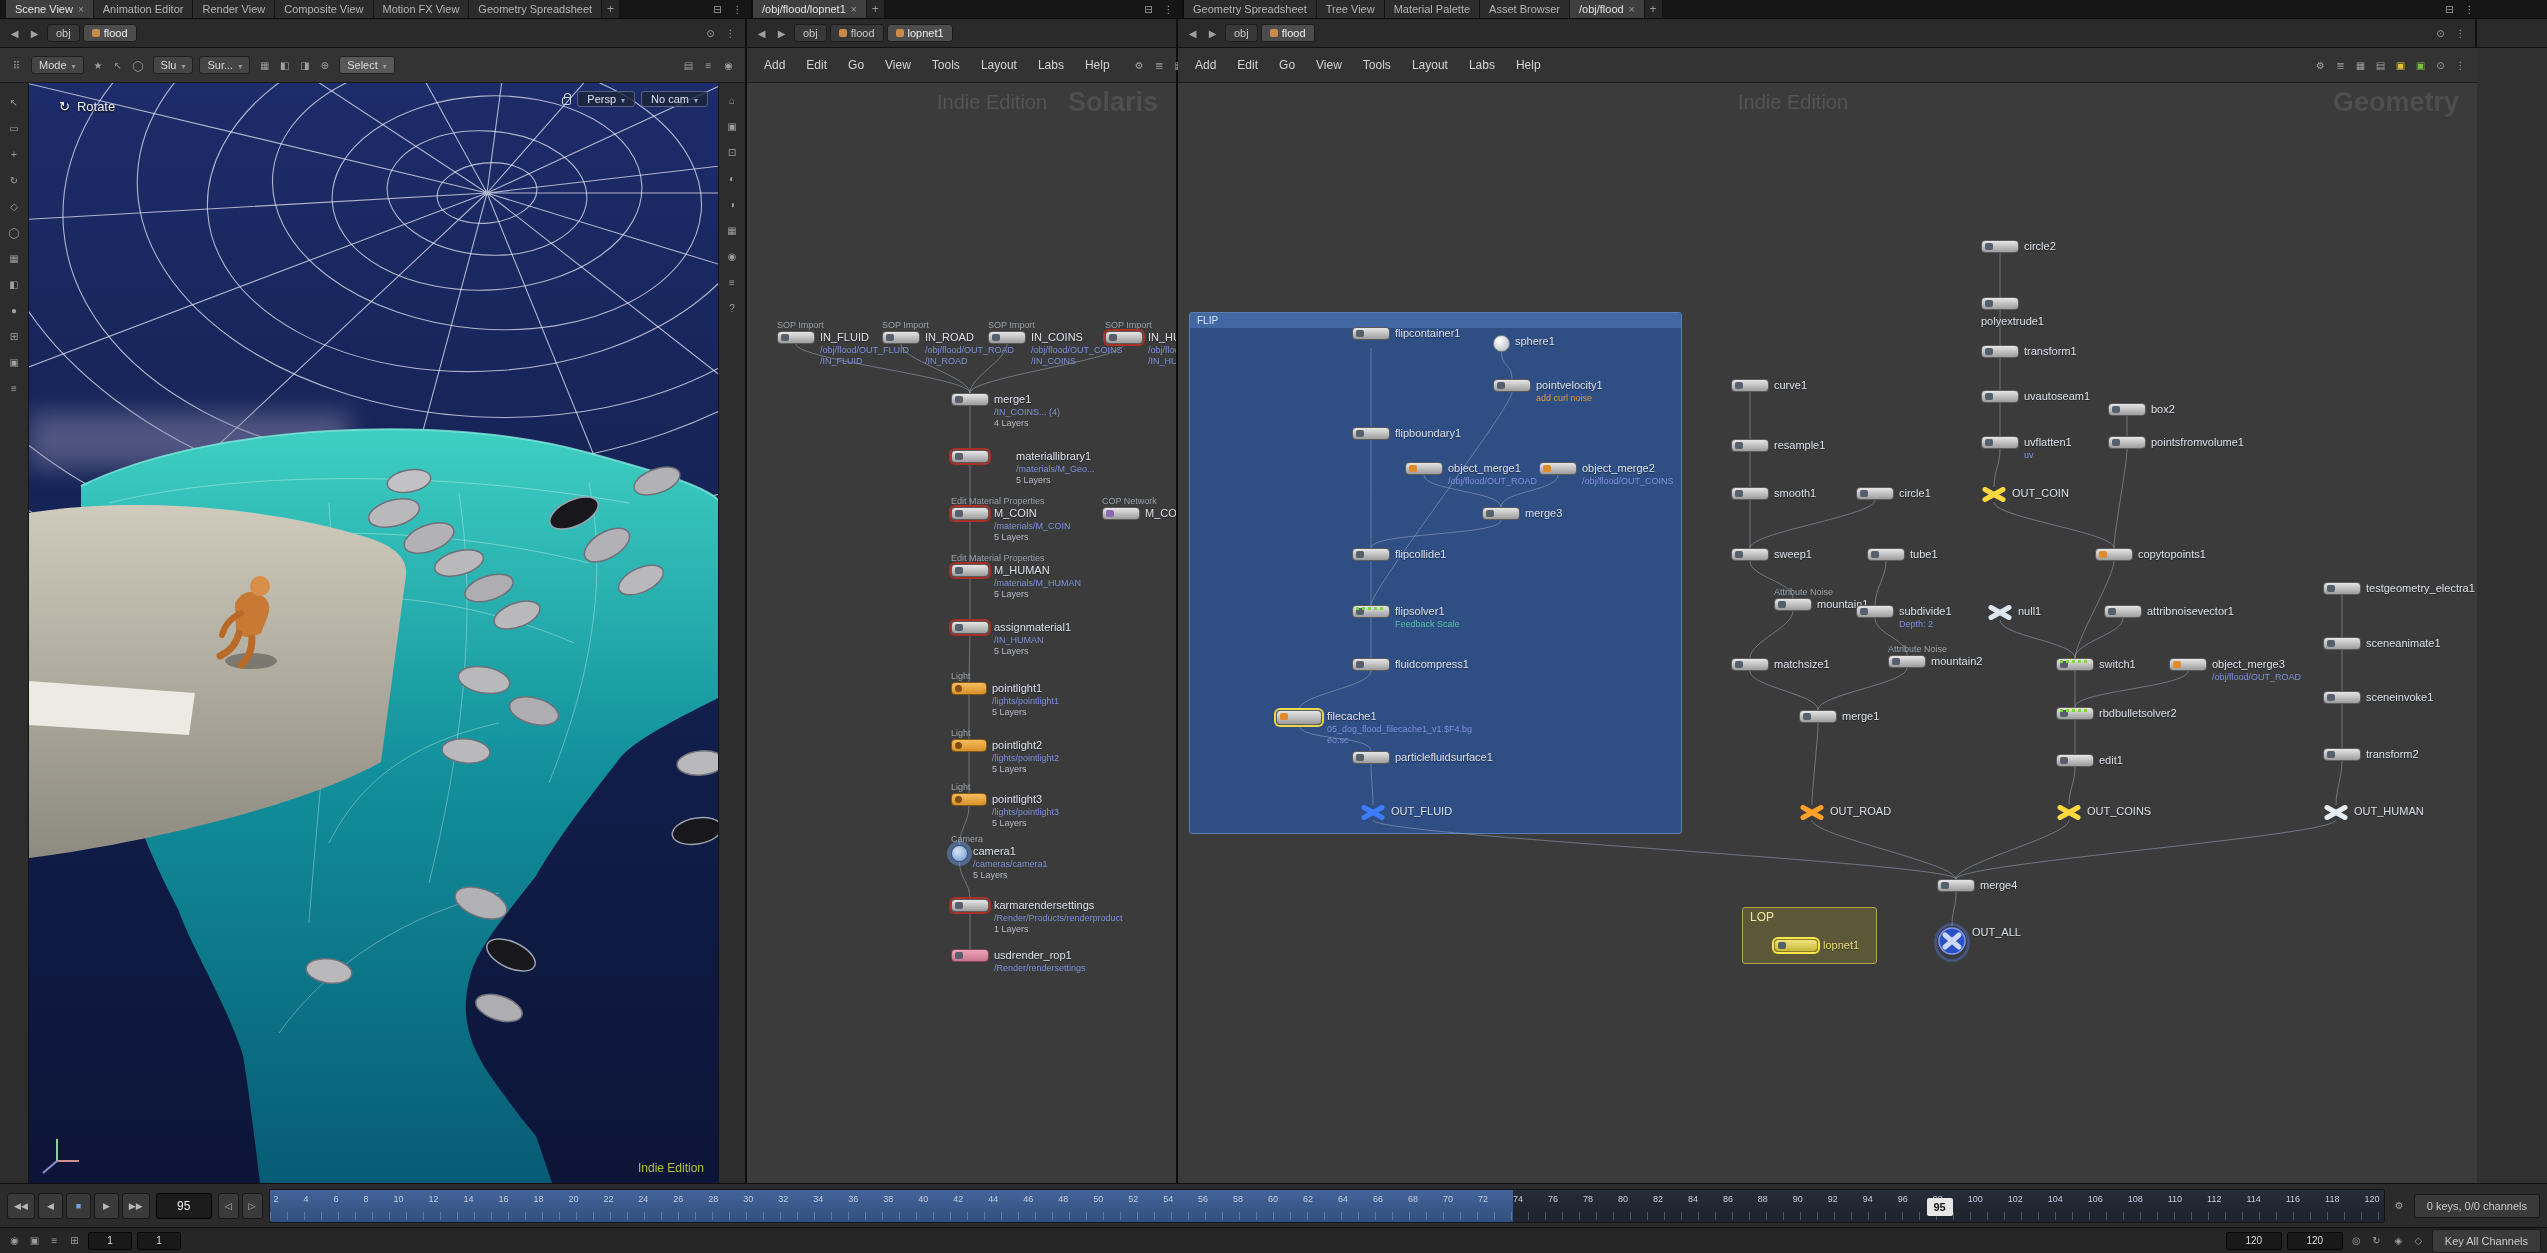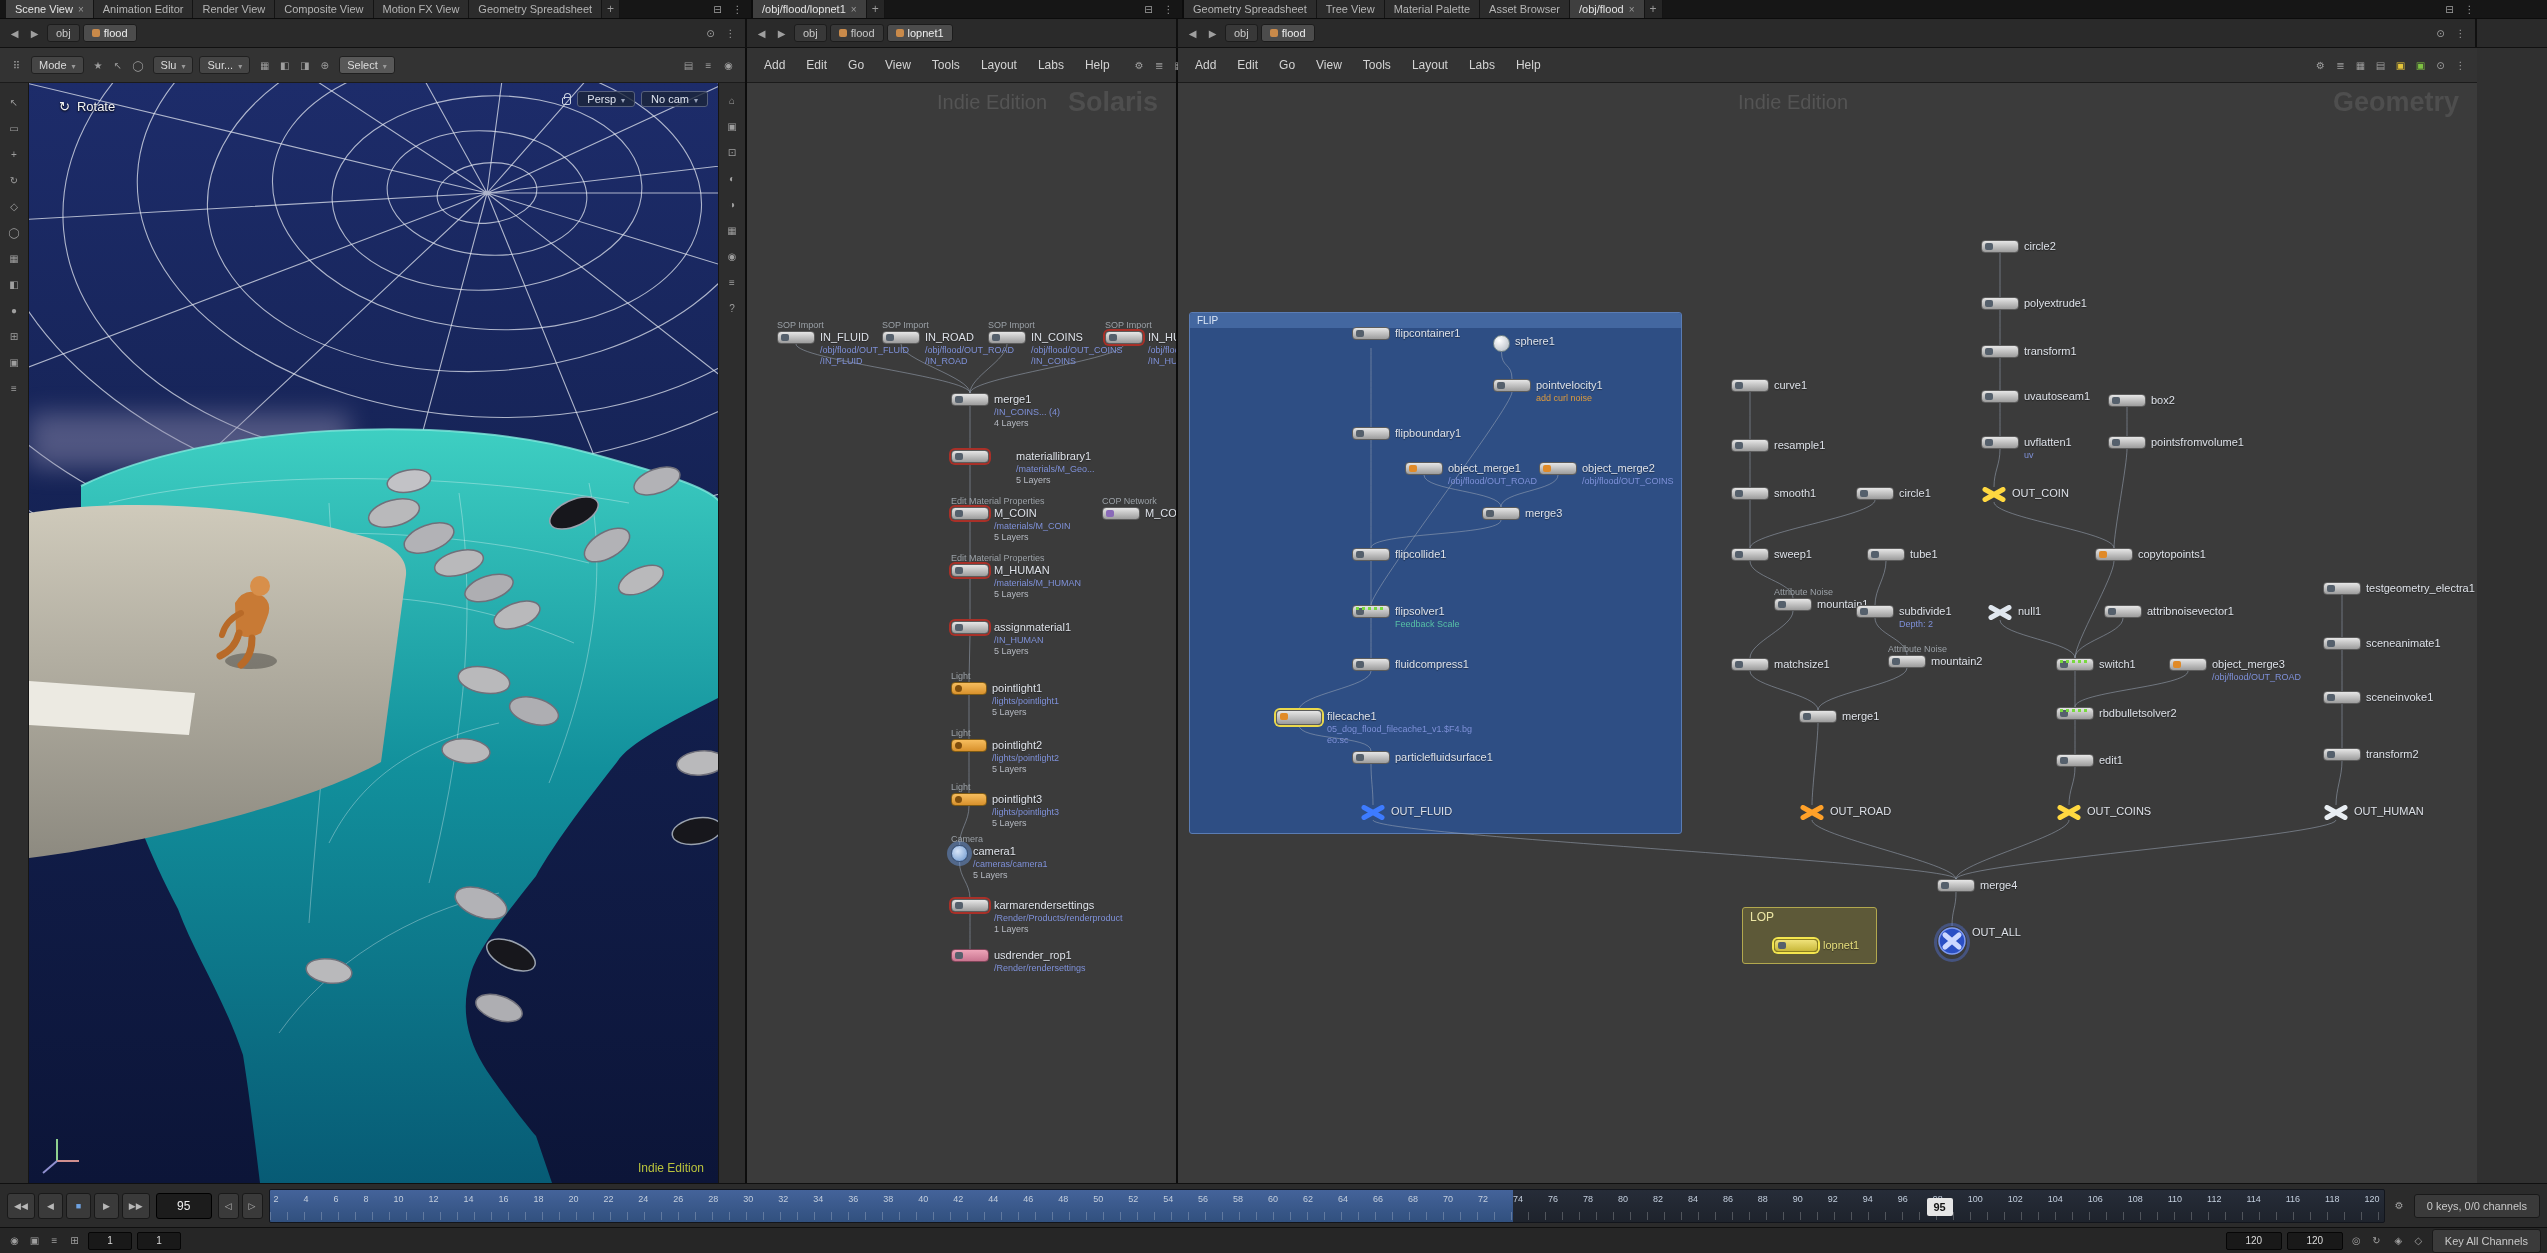--- a/index.html
+++ b/index.html
@@ -971,21 +971,21 @@
             </span>
           </div>
           <div class="node k-generic" style="left: 803px; top: 157px;">
             <span class="chip">
               <span class="chip-ic"></span>
             </span>
             <span class="n-right">
               <span class="n-label">circle2</span>
             </span>
           </div>
-          <div class="node k-generic" style="left: 803px; top: 214px;">
+          <div class="node k-generic" style="left: 803px; top: 214px; flex-direction: column;">
             <span class="chip">
               <span class="chip-ic"></span>
             </span>
             <span class="n-right">
               <span class="n-label">polyextrude1</span>
             </span>
           </div>
           <div class="node k-generic" style="left: 803px; top: 262px;">
             <span class="chip">
               <span class="chip-ic"></span>
@@ -1012,21 +1012,21 @@
             </span>
           </div>
           <div class="node k-xnull" style="--xc: #ffd840; left: 803px; top: 404px;">
             <svg class="x" width="26" height="15">
               <path d="M4,2.5 L22,12.5 M22,2.5 L4,12.5" stroke-linecap="round" stroke-width="5" fill="none"></path>
             </svg>
             <span class="n-right">
               <span class="n-label">OUT_COIN</span>
             </span>
           </div>
-          <div class="node k-generic" style="left: 930px; top: 311px;">
+          <div class="node k-generic" style="left: 930px; top: 320px;">
             <span class="chip">
               <span class="chip-ic"></span>
             </span>
             <span class="n-right">
               <span class="n-label">box2</span>
             </span>
           </div>
           <div class="node k-generic" style="left: 930px; top: 353px;">
             <span class="chip">
               <span class="chip-ic"></span>

